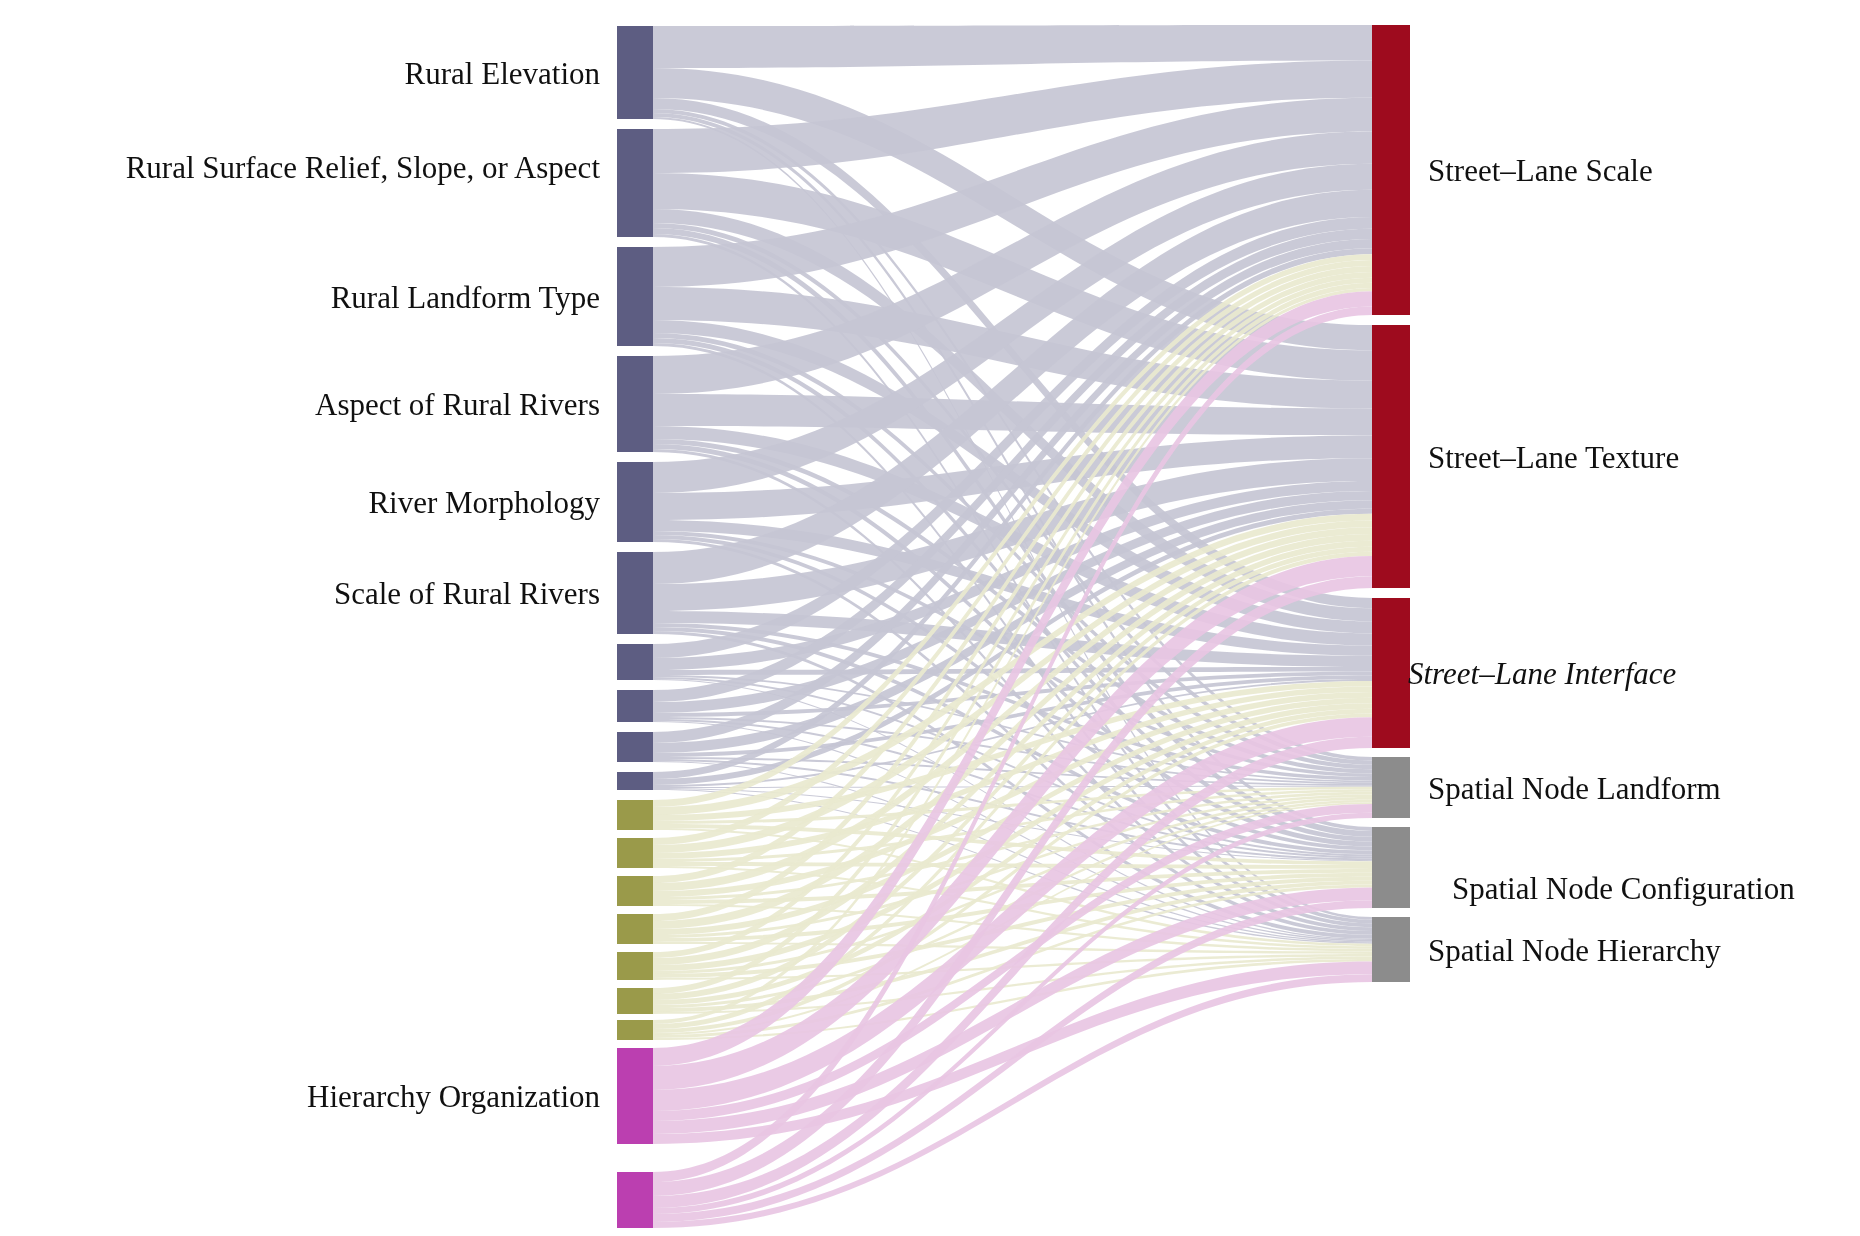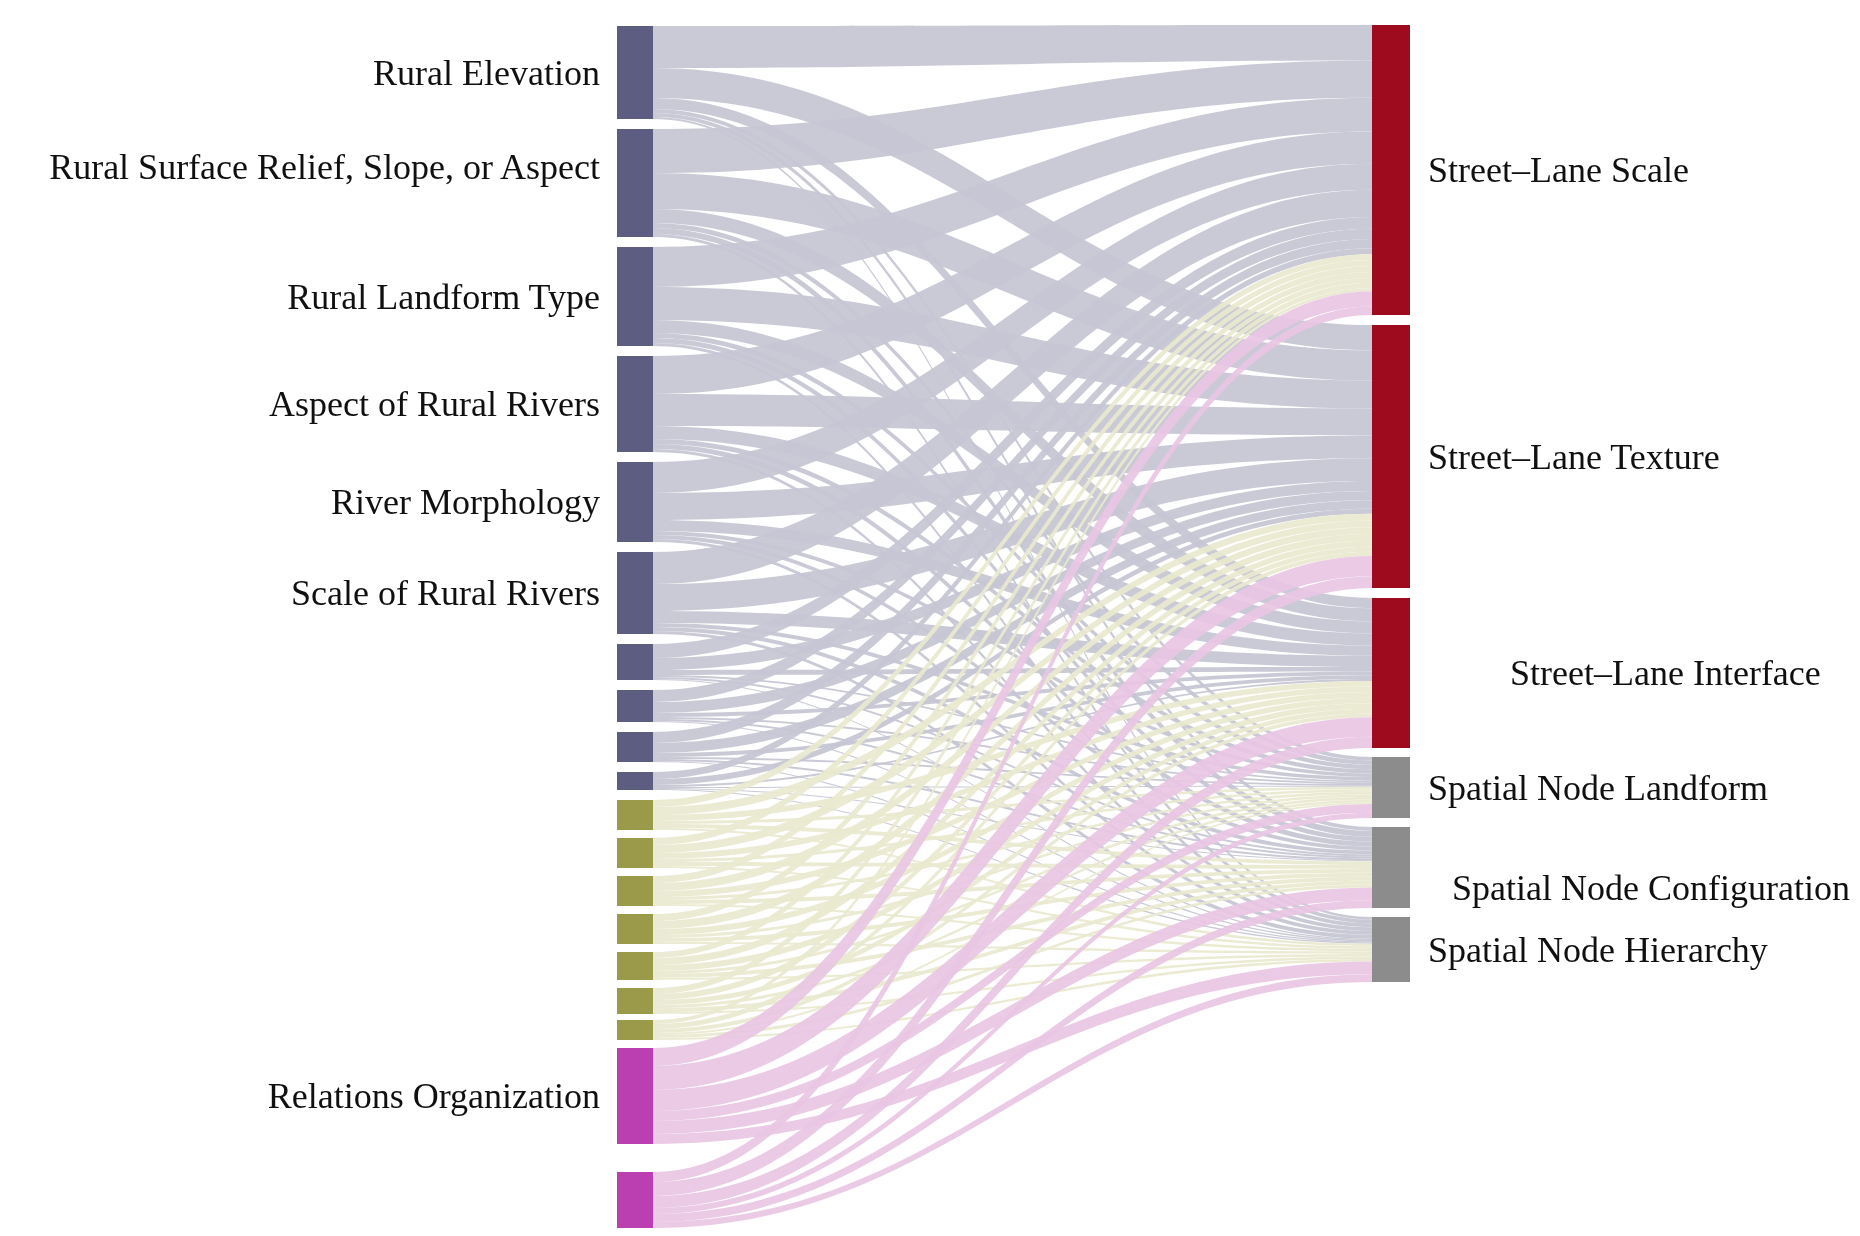--- a/index.html
+++ b/index.html
@@ -1,20 +1,20 @@
 <!DOCTYPE html>
 <html><head>
 <meta charset="utf-8">
 <style>
   html,body{margin:0;padding:0;background:#ffffff;}
   body{width:1860px;height:1236px;overflow:hidden;
        font-family:"Liberation Serif","DejaVu Serif",serif;color:#000;}
   #stage{position:relative;width:1860px;height:1236px;background:#fff;}
   #sankey{position:absolute;left:0;top:0;width:1860px;height:1236px;}
-  .lbl{position:absolute;white-space:nowrap;font-size:36px;line-height:31px;color:#101010;
+  .lbl{position:absolute;white-space:nowrap;font-size:31px;line-height:31px;color:#101010;
        font-family:"Liberation Serif","DejaVu Serif",serif;}
   .lbl.left{text-align:right;transform:translateY(-50%);}
   .lbl.right{text-align:left;transform:translateY(-50%);}
 </style>
 </head>
 <body>
 
 <div id="stage">
   <svg id="sankey" viewBox="0 0 1860 1236" preserveAspectRatio="none" aria-hidden="true">
       <g>
@@ -161,21 +161,21 @@
         <rect x="1372" y="917" width="38" height="65" fill="#8c8c8c"></rect>
       </g>
     </svg>
   <div id="labels">
       <div class="lbl left" style="top: 72.5px; right: 1260px;">Rural Elevation</div>
       <div class="lbl left" style="top: 167px; right: 1260px;">Rural Surface Relief, Slope, or Aspect</div>
       <div class="lbl left" style="top: 296.5px; right: 1260px;">Rural Landform Type</div>
       <div class="lbl left" style="top: 404px; right: 1260px;">Aspect of Rural Rivers</div>
       <div class="lbl left" style="top: 502px; right: 1260px;">River Morphology</div>
       <div class="lbl left" style="top: 593px; right: 1260px;">Scale of Rural Rivers</div>
-      <div class="lbl left" style="top: 1096px; right: 1260px;">Relations Organization</div>
+      <div class="lbl left" style="top: 1096px; right: 1260px;">Hierarchy Organization</div>
       <div class="lbl right" style="top: 170px; left: 1428px;">Street–Lane Scale</div>
       <div class="lbl right" style="top: 456.5px; left: 1428px;">Street–Lane Texture</div>
-      <div class="lbl right" style="top: 673px; left: 1510px;">Street–Lane Interface</div>
+      <div class="lbl right" style="top: 673px; left: 1408px; font-style: italic;">Street–Lane Interface</div>
       <div class="lbl right" style="top: 787.5px; left: 1428px;">Spatial Node Landform</div>
       <div class="lbl right" style="top: 888px; left: 1428px; margin-left: 24px;">Spatial Node Configuration</div>
       <div class="lbl right" style="top: 949.5px; left: 1428px;">Spatial Node Hierarchy</div>
     </div>
 </div>
 
 </body></html>

